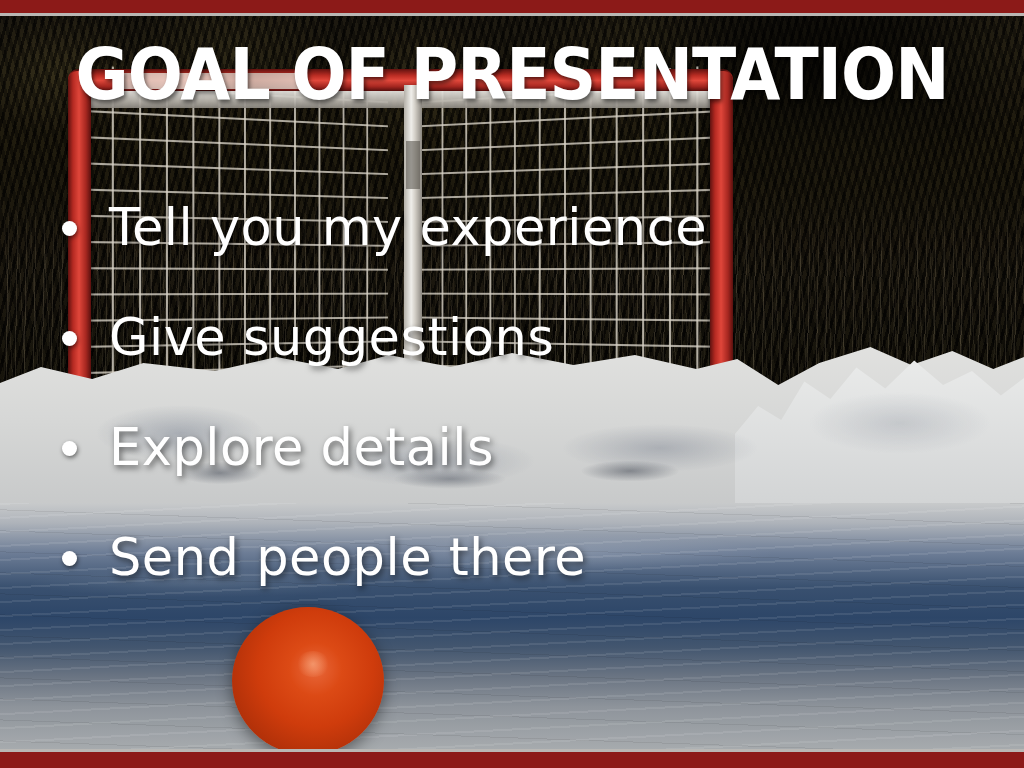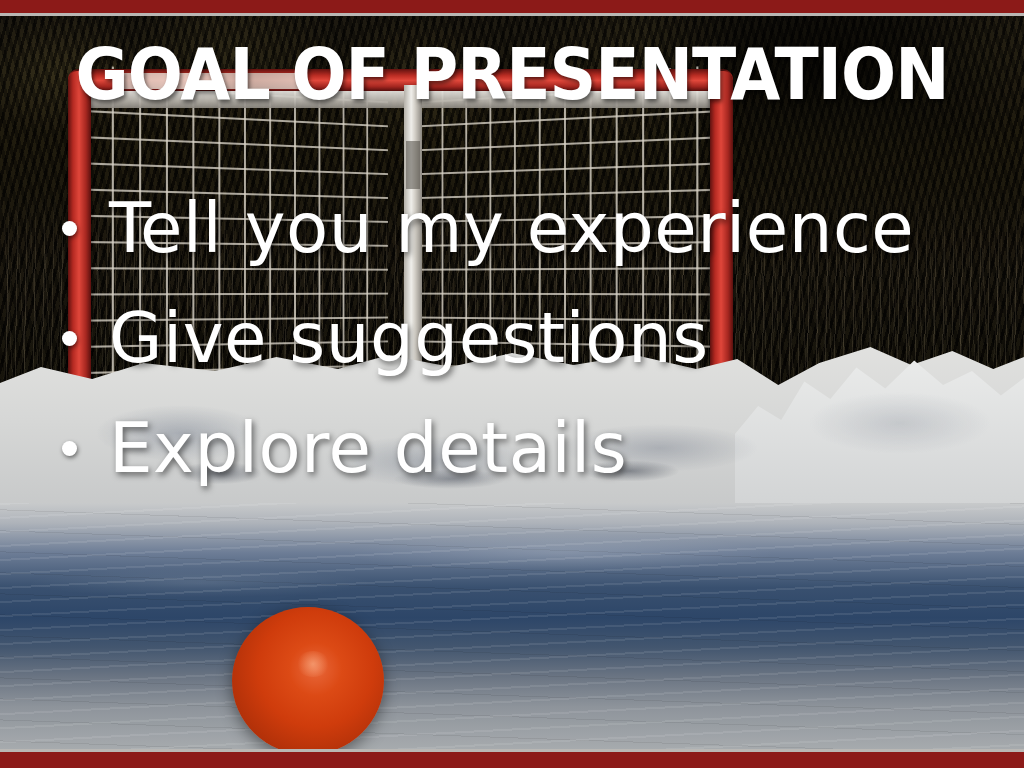--- a/index.html
+++ b/index.html
@@ -221,21 +221,21 @@
     border-radius:50%;
     background:#fff;
     flex:0 0 auto;
     margin-right:32px;
     box-shadow:1px 2px 4px rgba(0,0,0,.5);
   }
   .btext {
     color:#fff;
     font-family:"DejaVu Sans", sans-serif;
     font-weight:400;
-    font-size:69px;
+    font-size:51px;
     line-height:78px;
     letter-spacing:.5px;
     text-shadow:2px 3px 6px rgba(0,0,0,.55);
     white-space:nowrap;
   }
 </style>
 </head>
 <body>
 
 <div id="slide">
@@ -290,17 +290,21 @@
       <div class="bullet">
         <span class="dot"></span>
         <span class="btext">Give suggestions</span>
       </div>
 
       <div class="bullet">
         <span class="dot"></span>
         <span class="btext">Explore details</span>
       </div>
 
+      <div class="bullet">
+        <span class="dot"></span>
+        <span class="btext">Send people there</span>
+      </div>
 
     </div>
   </div>
 
 </div>
 
 </body></html>

